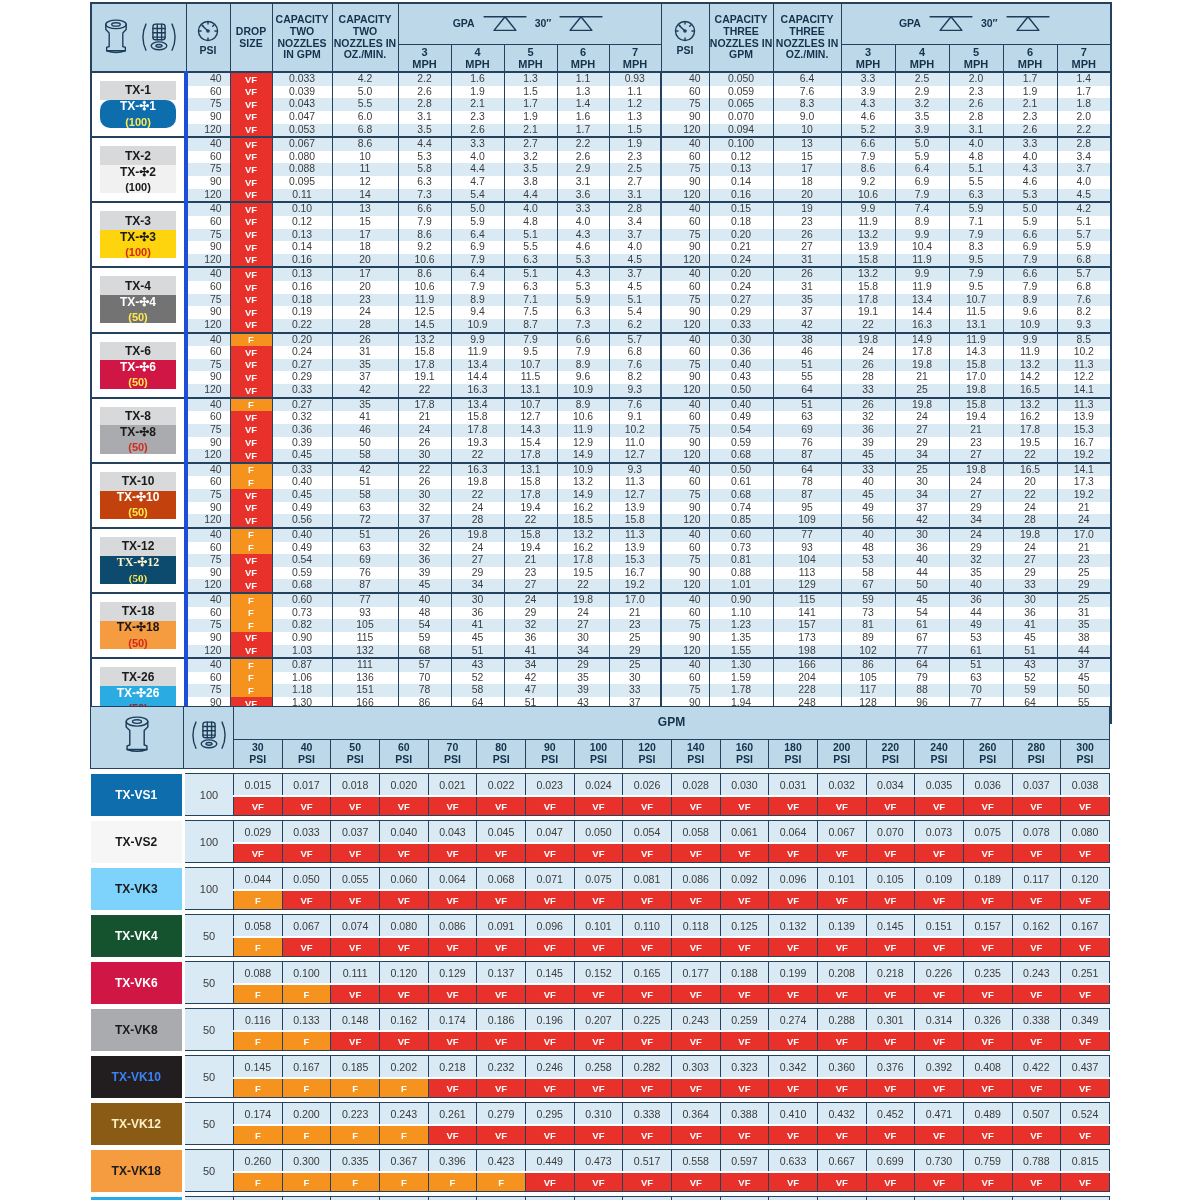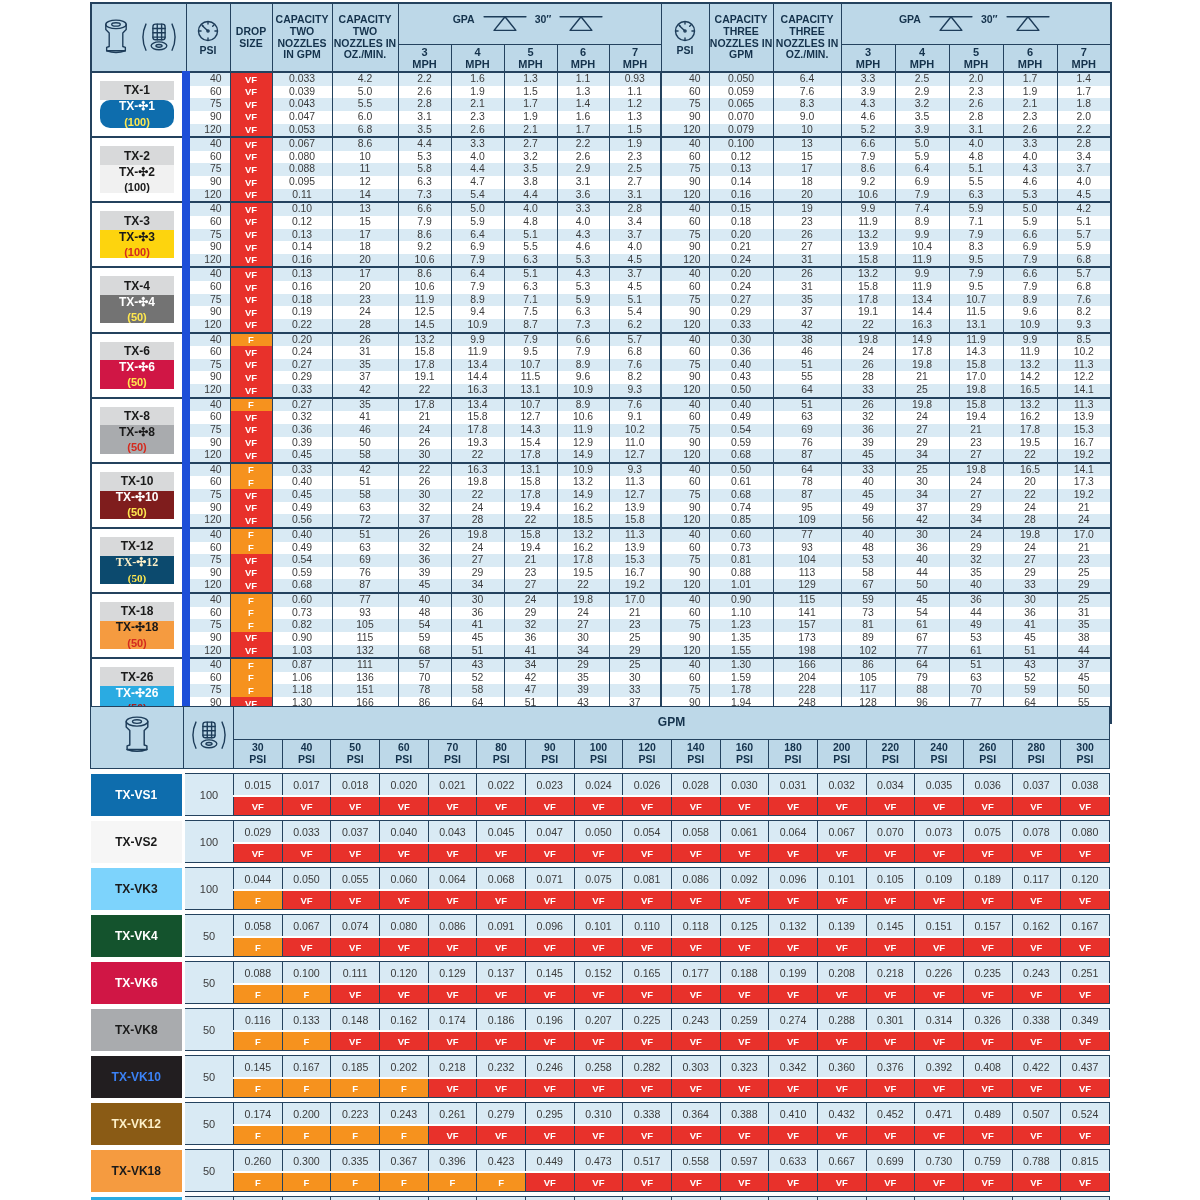--- a/index.html
+++ b/index.html
@@ -10,37 +10,37 @@
   
   .top-table{position:absolute;left:90px;top:2px;width:1020px;border:2px solid #24425e;}
   .top-table thead th{
     background:#bdd8e8;border:1px solid #24425e;color:#14324c;
     font-size:10.5px;font-weight:bold;line-height:1.12;text-align:center;vertical-align:middle;
   }
   .top-table thead tr.h1 th{height:40px;}
   .top-table thead tr.h2 th{height:26px;font-size:11px;}
   .top-table thead th.span-head{height:40px;}
   .icon-pair{display:flex;align-items:center;justify-content:center;gap:6px;}
-  .gpa-head{display:flex;justify-content:center;gap:5px;}
+  .gpa-head{display:flex;align-items:center;justify-content:center;gap:5px;}
   .gauge-head{display:flex;flex-direction:column;align-items:center;gap:1px;}
   svg.lineart{stroke:#1d3c59;fill:none;stroke-width:1.6;stroke-linecap:round;stroke-linejoin:round;}
 
   .top-table tbody td{
     border-left:1px solid #24425e;border-right:1px solid #24425e;border-top:none;border-bottom:none;
     font-size:10.4px;color:#3b3b3b;text-align:center;vertical-align:middle;line-height:1;height:12.64px;
   }
   .top-table tbody tr.stripe-b td{background:#d9eaf4;}
   .top-table tbody tr.stripe-w td{background:#ffffff;}
   .top-table tbody tr.grp-start td{border-top:2px solid #24425e;}
   .top-table td.c-psi{text-align:right;padding-right:8px;}
   .top-table td.half-start{border-left:2px solid #24425e;}
   .top-table td.drop{color:#fff;font-weight:bold;font-size:9.5px;}
   .top-table td.drop.vf{background:#e8312b !important;}
   .top-table td.drop.f{background:#f6921e !important;}
-  .top-table td.glabel{background:#fff !important;border-right:8px solid #1d4ed8;padding:8px;vertical-align:top;}
+  .top-table td.glabel{background:#fff !important;border-right:4px solid #1d4ed8;padding:8px;vertical-align:top;}
   .glabel-inner{display:flex;flex-direction:column;height:100%;width:100%;}
   .g-top{height:40%;background:#d8d9da;display:flex;align-items:center;justify-content:center;
     font-weight:bold;font-size:12px;color:#1a1a1a;}
   .g-bot{height:60%;display:flex;flex-direction:column;align-items:center;justify-content:center;
     font-weight:bold;font-size:12px;line-height:1.35;}
   .g-paren{font-size:11px;}
 
   
   .bottom-table{position:absolute;left:90px;top:706px;width:1020px;}
   .bottom-table thead th{
@@ -292,21 +292,21 @@
         <td class="c-psi">120</td>
         <td class="drop vf">VF</td>
         <td>0.053</td>
         <td>6.8</td>
         <td>3.5</td>
         <td>2.6</td>
         <td>2.1</td>
         <td>1.7</td>
         <td>1.5</td>
         <td class="c-psi half-start">120</td>
-        <td>0.079</td>
+        <td>0.094</td>
         <td>10</td>
         <td>5.2</td>
         <td>3.9</td>
         <td>3.1</td>
         <td>2.6</td>
         <td>2.2</td>
       </tr>
       <tr class="stripe-b grp-start">
         <td class="glabel" rowspan="5">
           <div class="glabel-inner">
@@ -824,21 +824,21 @@
         <td>45</td>
         <td>34</td>
         <td>27</td>
         <td>22</td>
         <td>19.2</td>
       </tr>
       <tr class="stripe-b grp-start">
         <td class="glabel" rowspan="5">
           <div class="glabel-inner">
             <div class="g-top">TX-10</div>
-            <div class="g-bot" style="background: #7f1d1d; color: rgb(255, 255, 255);">
+            <div class="g-bot" style="background: #c2410c; color: rgb(255, 255, 255);">
               <div>TX-✣10</div>
               <div class="g-paren" style="color: rgb(255, 232, 79);">(50)</div>
             </div>
           </div>
         </td>
         <td class="c-psi">40</td>
         <td class="drop f">F</td>
         <td>0.33</td>
         <td>42</td>
         <td>22</td>

